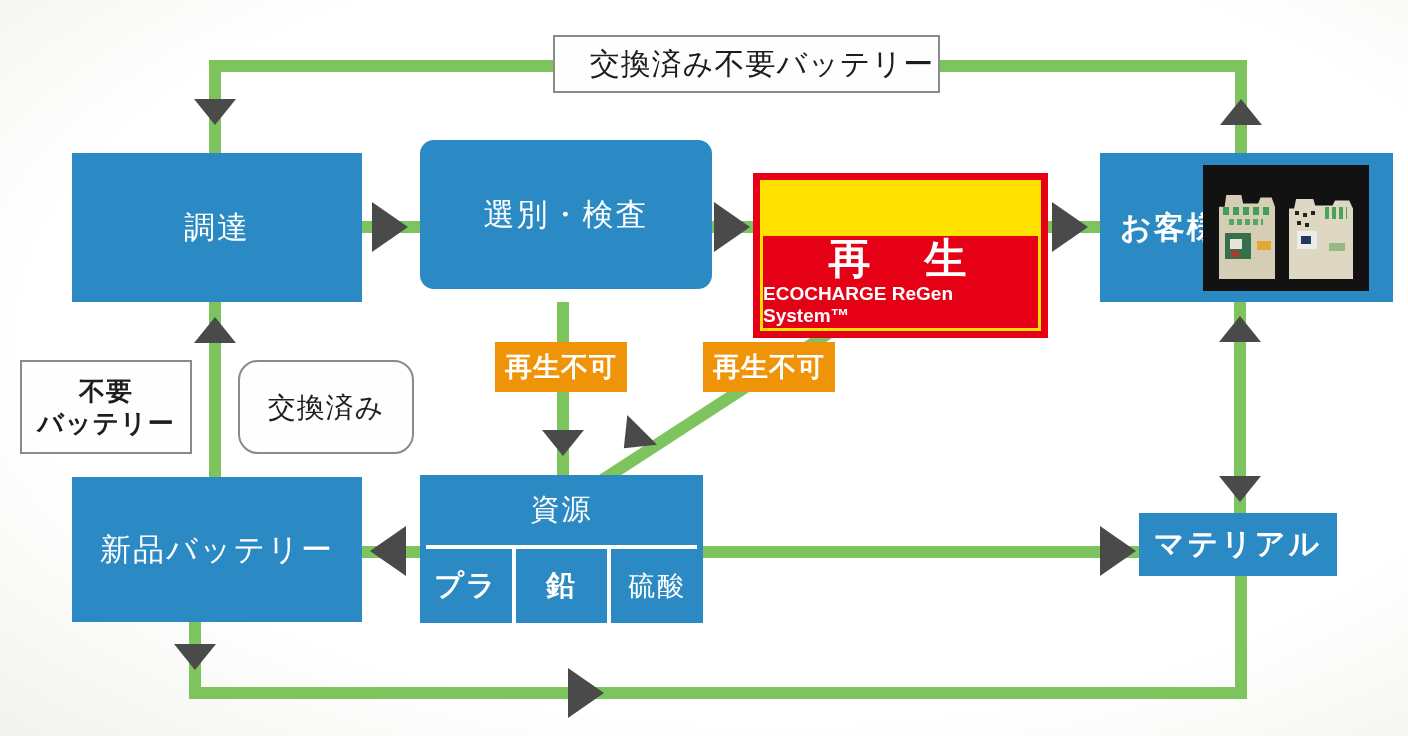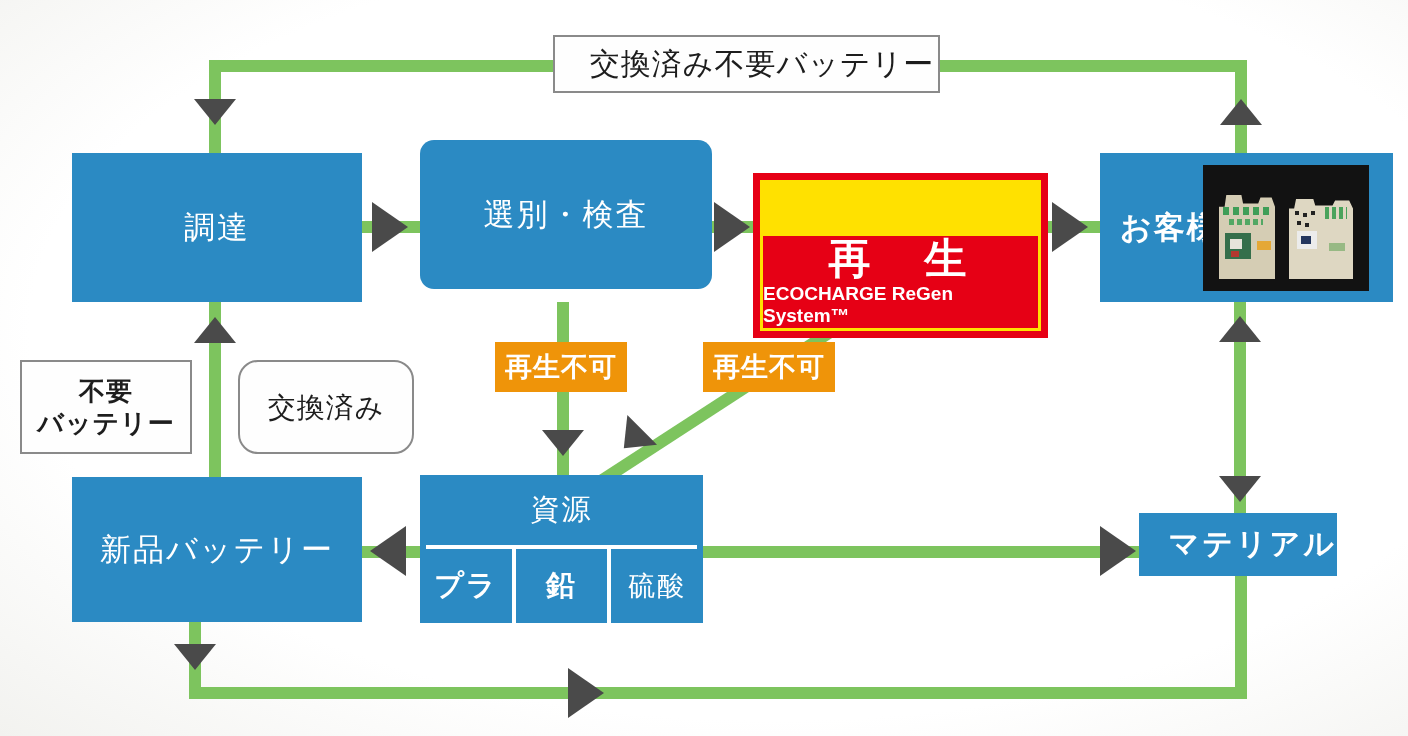--- a/index.html
+++ b/index.html
@@ -171,17 +171,17 @@
       <span style="font-size:29px;">資源</span>
     </div>
     <div class="res-divider"></div>
     <div class="res-row">
       <div class="res-cell bold">プラ</div>
       <div class="res-cell bold">鉛</div>
       <div class="res-cell" style="font-size:27px;">硫酸</div>
     </div>
   </div>
 
-  <div class="bluebox material" style="left:1139px;top:513px;width:198px;height:63px;justify-content:flex-end;">
+  <div class="bluebox material" style="left:1139px;top:513px;width:198px;height:63px;">
     <span>マテリアル</span>
   </div>
 
 </div>
 
 </body></html>

